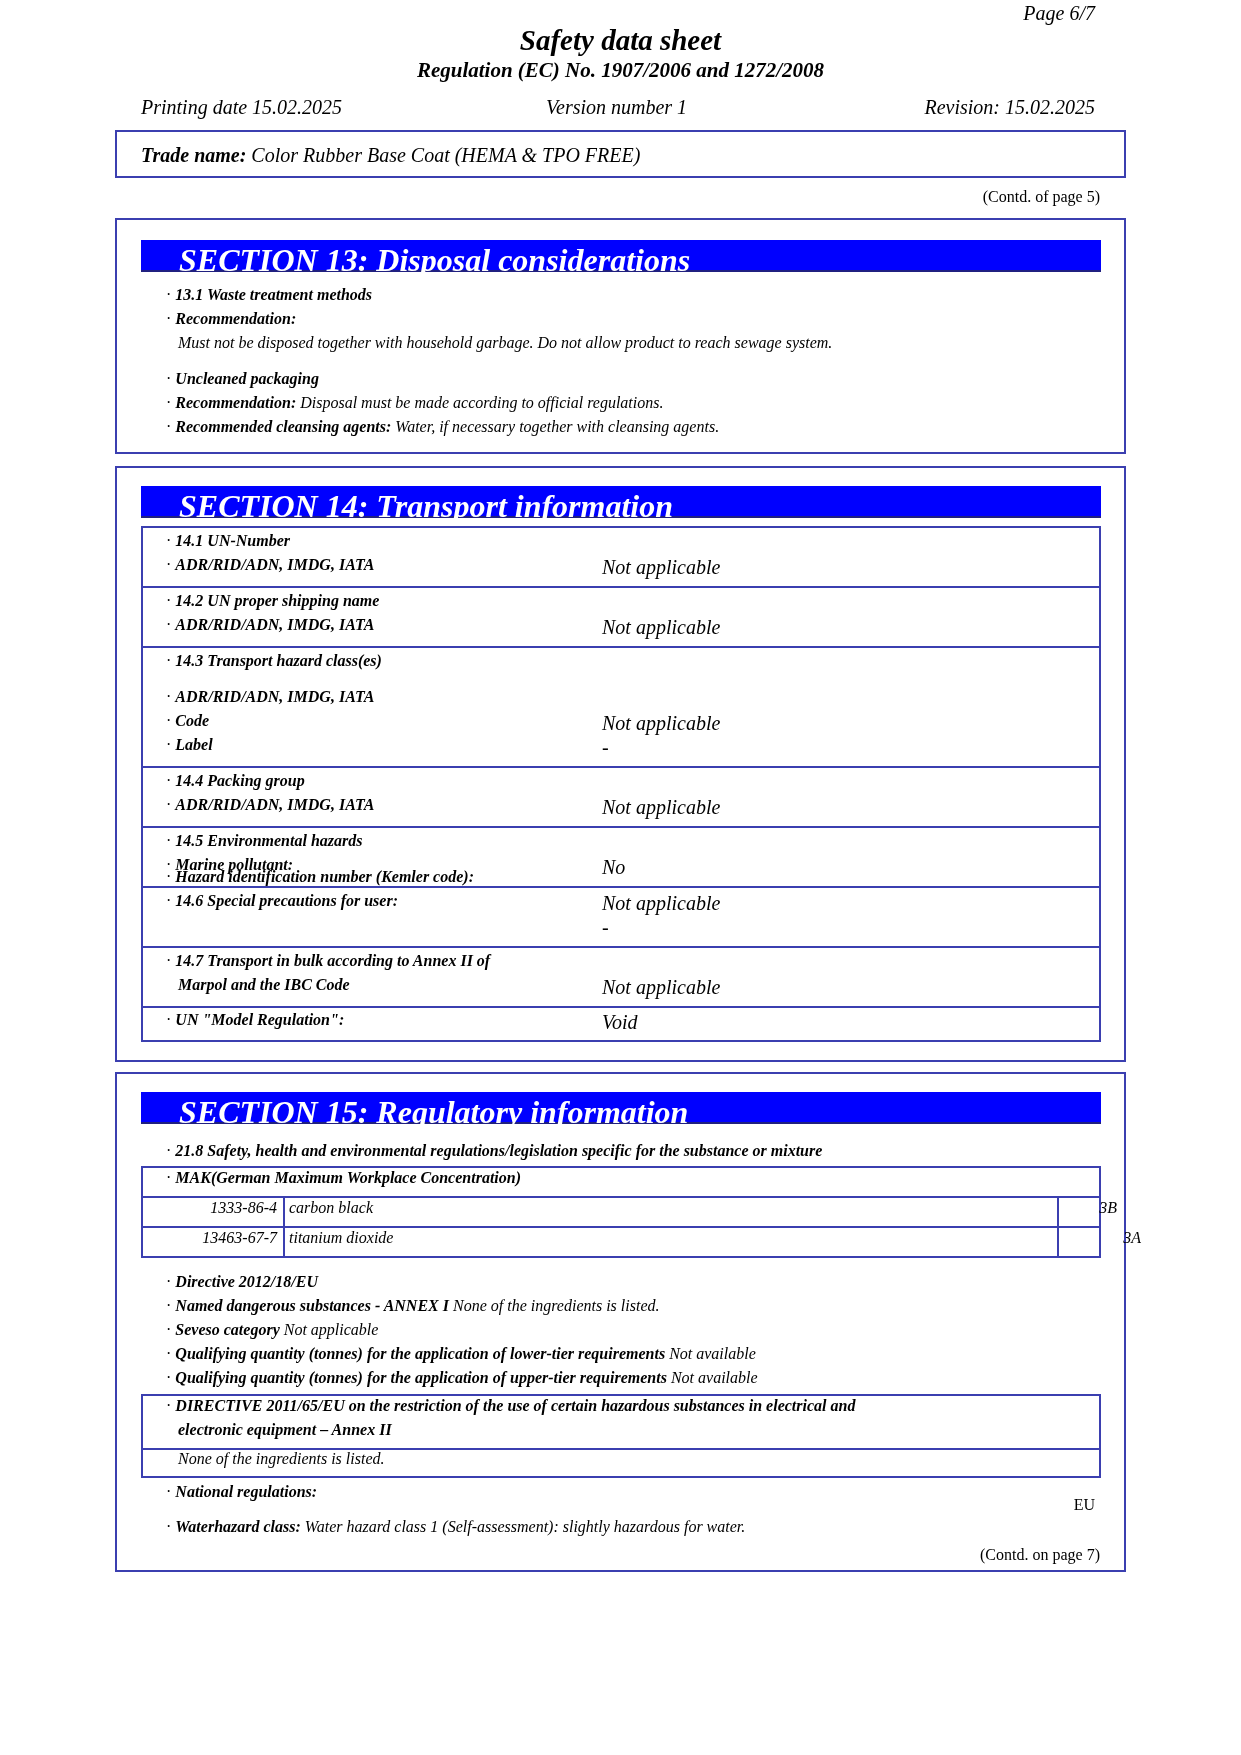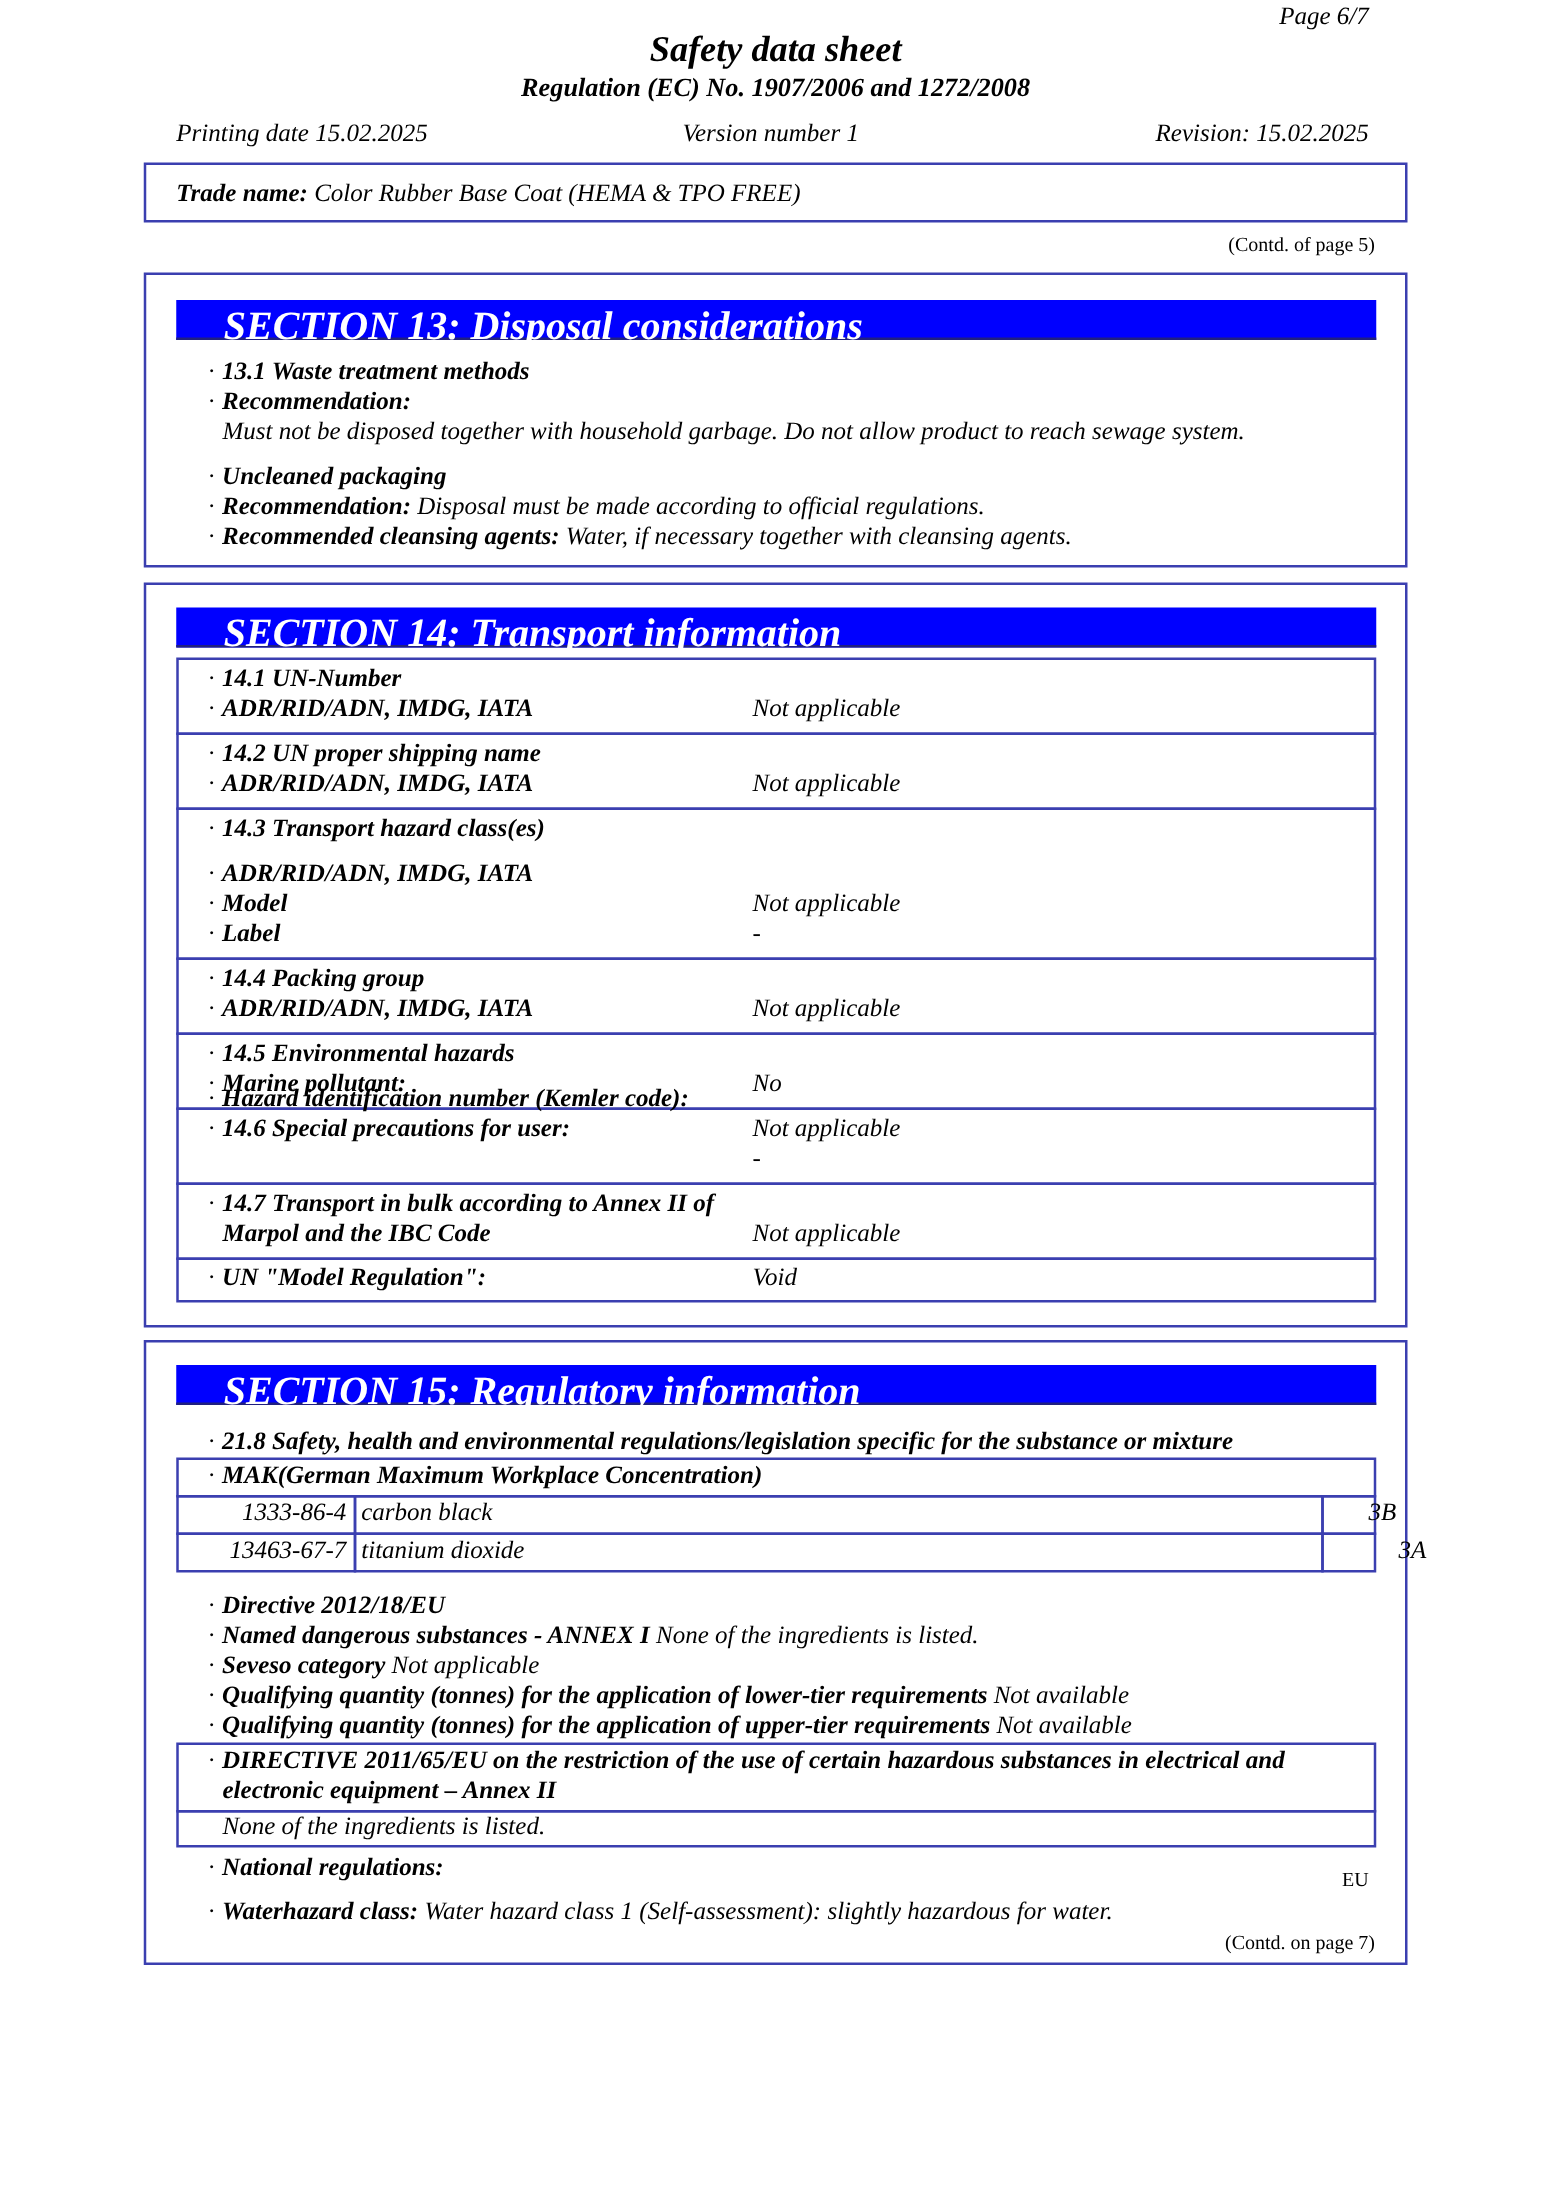--- a/index.html
+++ b/index.html
@@ -14,21 +14,21 @@
   #printing { left:141px; }
   #version { left:546px; }
   #revision { right:146px; }
   .box { position:absolute; left:115px; width:1011px; border:2px solid #3b3fb0; box-sizing:border-box; }
   #trade-box { top:130px; height:48px; }
   #trade { position:absolute; left:24px; top:12px; font-size:20px; font-style:italic; }
   .contd { position:absolute; font-size:16px; }
   #contd-prev { right:141px; top:188px; }
   .sec-head { position:absolute; left:141px; width:960px; height:32px; background:#0000ff; border-bottom:2px solid #202080; box-sizing:border-box; }
   .sec-head span { position:absolute; left:38px; top:2px; color:#fff; font-size:32px; font-weight:bold; font-style:italic; }
-  .line { position:absolute; font-size:20px; white-space:nowrap; }
+  .line { position:absolute; font-size:16px; white-space:nowrap; }
   .dot { font-style:normal; font-weight:normal; }
   .tbox { position:absolute; left:141px; width:960px; border:2px solid #3b3fb0; box-sizing:border-box; }
   .val { position:absolute; left:602px; font-size:20px; font-style:italic; white-space:nowrap; }
   .cell { position:absolute; border:2px solid #3b3fb0; box-sizing:border-box; }
 </style>
 </head>
 <body>
 
 <div class="abs" id="page-num">Page 6/7</div>
 <div class="abs" id="doc-title">Safety data sheet</div>
@@ -64,21 +64,21 @@
 <div class="val" style="top:556px;">Not applicable</div>
 
 <div class="tbox" style="top:586px;height:62px;"></div>
 <div class="line b" style="left:166px;top:592px;"><span class="dot">· </span><span>14.2 UN proper shipping name</span></div>
 <div class="line b" style="left:166px;top:616px;"><span class="dot">· </span><span>ADR/RID/ADN, IMDG, IATA</span></div>
 <div class="val" style="top:616px;">Not applicable</div>
 
 <div class="tbox" style="top:646px;height:122px;"></div>
 <div class="line b" style="left:166px;top:652px;"><span class="dot">· </span><span>14.3 Transport hazard class(es)</span></div>
 <div class="line b" style="left:166px;top:688px;"><span class="dot">· </span><span>ADR/RID/ADN, IMDG, IATA</span></div>
-<div class="line b" style="left:166px;top:712px;"><span class="dot">· </span><span>Model</span></div>
+<div class="line b" style="left:166px;top:712px;"><span class="dot">· </span><span>Code</span></div>
 <div class="val" style="top:712px;">Not applicable</div>
 <div class="line b" style="left:166px;top:736px;"><span class="dot">· </span><span>Label</span></div>
 <div class="val" style="top:736px;">-</div>
 
 <div class="tbox" style="top:766px;height:62px;"></div>
 <div class="line b" style="left:166px;top:772px;"><span class="dot">· </span><span>14.4 Packing group</span></div>
 <div class="line b" style="left:166px;top:796px;"><span class="dot">· </span><span>ADR/RID/ADN, IMDG, IATA</span></div>
 <div class="val" style="top:796px;">Not applicable</div>
 
 <div class="tbox" style="top:826px;height:62px;"></div>

